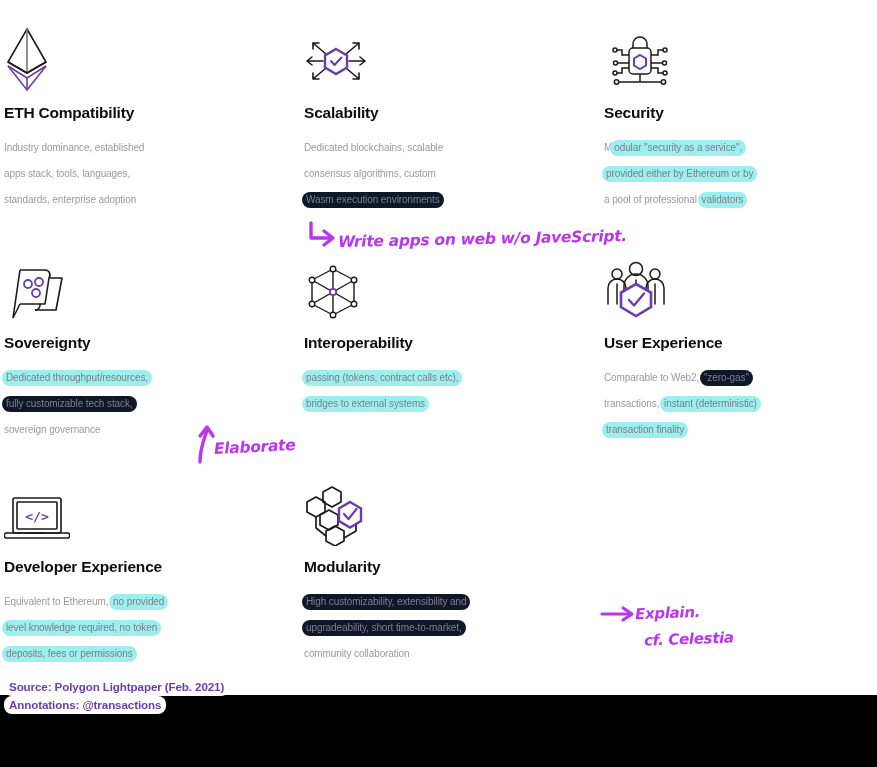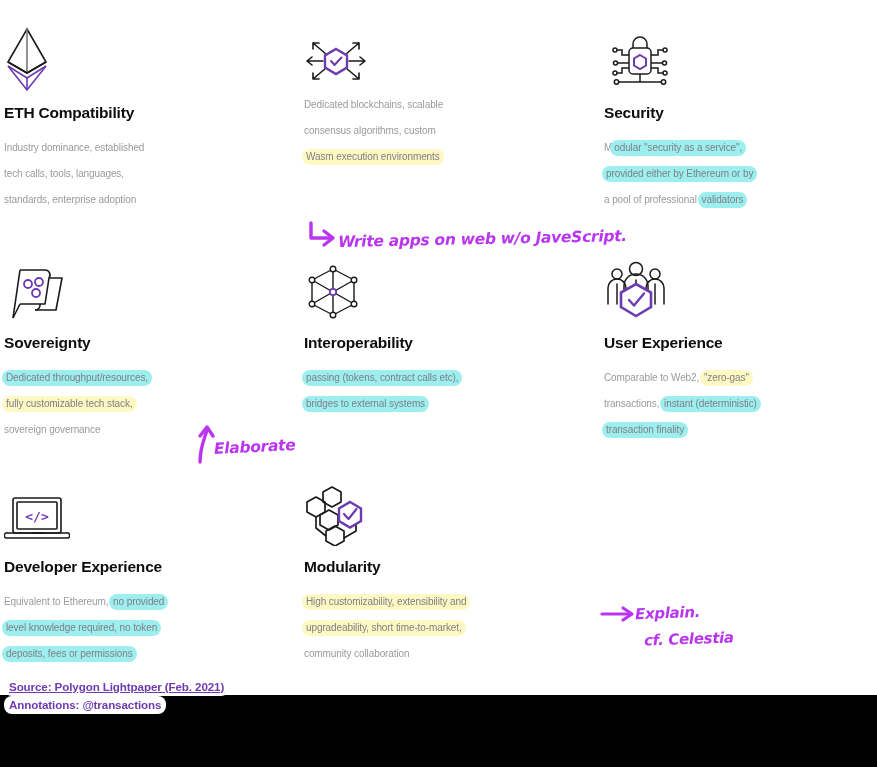--- a/index.html
+++ b/index.html
@@ -60,21 +60,21 @@
   
   .hl-cyan, .hl-pink {
     border-radius: 9px;
     padding: 2px 4px 3px 4px;
     margin: 0 -2px;
     color: #7f7f85;
     box-decoration-break: clone;
     -webkit-box-decoration-break: clone;
   }
   .hl-cyan { background: #9defef; }
-  .hl-pink { background: #fef9c3; }
+  .hl-pink { background: #0f172a; }
 
   
   .hand {
     position: absolute;
     color: #b935f0;
     font-family: "DejaVu Sans", sans-serif;
     font-weight: 700;
     font-style: italic;
     letter-spacing: -0.3px;
     white-space: nowrap;
@@ -98,21 +98,21 @@
     letter-spacing: -0.1px;
     white-space: nowrap;
   }
   .credit span {
     background: #ffffff;
     border-radius: 8px;
     padding: 2px 5px 3px 5px;
     box-decoration-break: clone;
     -webkit-box-decoration-break: clone;
   }
-  .credit-1 { left: 4px;  top: 680px; text-decoration: underline; }
+  .credit-1 { left: 4px;  top: 680px; }
   .credit-2 { left: 4px;  top: 698px; }
 </style>
 </head>
 <body>
 
 <div id="canvas">
 
   <div class="card col1 row1">
     <div class="icon-wrap">
       <svg width="46" height="66" viewBox="0 0 46 66">
@@ -120,40 +120,41 @@
         <path d="M23 3 L23 47" stroke="#777" stroke-width="1.6" fill="none"></path>
         <path d="M4 36 L23 47 L42 36" fill="none" stroke="#1a1a1a" stroke-width="1.6"></path>
         <path d="M4 40 L23 52 L42 40" fill="none" stroke="#6d3bb0" stroke-width="1.6"></path>
         <path d="M4 40 L23 64 L42 40" fill="none" stroke="#6d3bb0" stroke-width="1.6"></path>
         <path d="M23 52 L23 64" stroke="#6d3bb0" stroke-width="1.6" fill="none"></path>
       </svg>
     </div>
     <div class="card-title">ETH Compatibility</div>
     <div class="card-body">
         <span class="ln"><span>Industry dominance, established</span></span>
-        <span class="ln"><span>tech calls, tools, languages,</span></span>
+        <span class="ln"><span>apps stack, tools, languages,</span></span>
         <span class="ln"><span>standards, enterprise adoption</span></span>
       </div>
   </div>
 
   <div class="card col2 row1">
     <div class="icon-wrap">
       <svg width="64" height="62" viewBox="0 0 64 62">
         <g stroke="#1a1a1a" stroke-width="1.6" fill="none" stroke-linecap="round">
           <path d="M22 24 L9 13 M9 13 l0 6 M9 13 l6 0"></path>
           <path d="M42 24 L55 13 M55 13 l-6 0 M55 13 l0 6"></path>
           <path d="M22 38 L9 49 M9 49 l6 0 M9 49 l0 -6"></path>
           <path d="M42 38 L55 49 M55 49 l0 -6 M55 49 l-6 0"></path>
           <path d="M19 31 L3 31 M3 31 l5 -4 M3 31 l5 4"></path>
           <path d="M45 31 L61 31 M61 31 l-5 -4 M61 31 l-5 4"></path>
         </g>
         <path d="M32 19 L43 25.5 L43 37.5 L32 44 L21 37.5 L21 25.5 Z" fill="none" stroke="#6d3bb0" stroke-width="2.4"></path>
         <path d="M27 31 L30.5 35 L37.5 27.5" fill="none" stroke="#6d3bb0" stroke-width="2" stroke-linecap="round" stroke-linejoin="round"></path>
       </svg>
     </div>
+    <div class="card-title">Scalability</div>
     <div class="card-body">
         <span class="ln"><span>Dedicated blockchains, scalable</span></span>
         <span class="ln"><span>consensus algorithms, custom</span></span>
         <span class="ln"><span class="hl-pink">Wasm execution environments</span></span>
       </div>
   </div>
 
   <div class="card col3 row1">
     <div class="icon-wrap">
       <svg width="72" height="60" viewBox="0 0 72 60">

